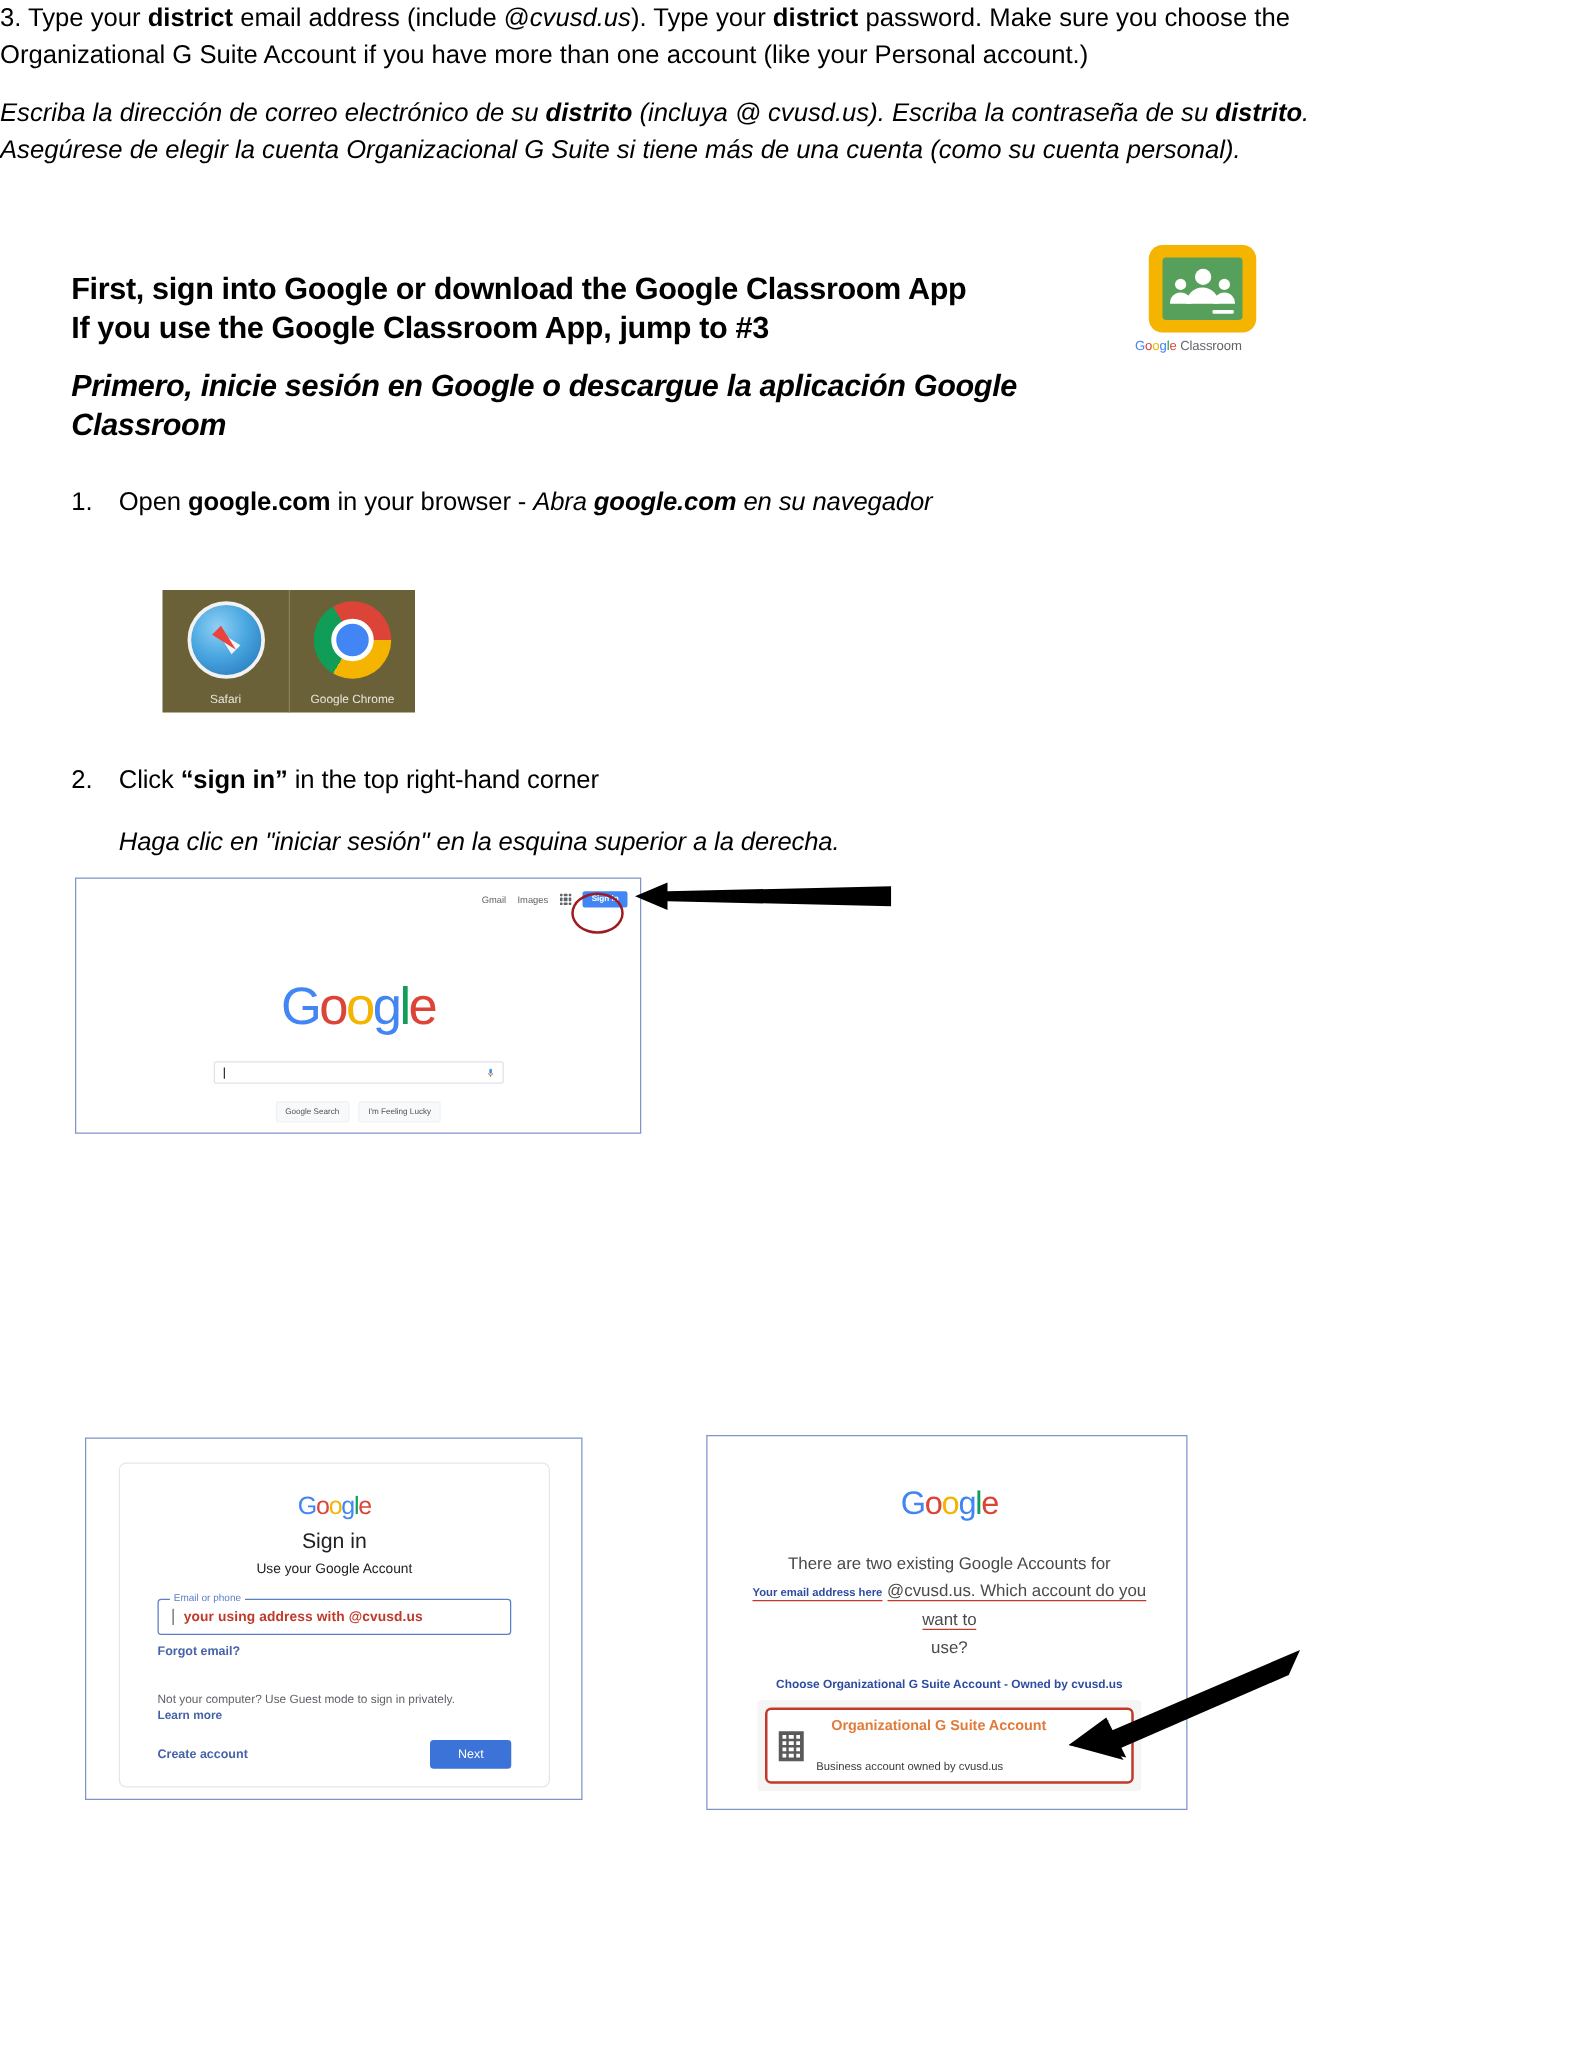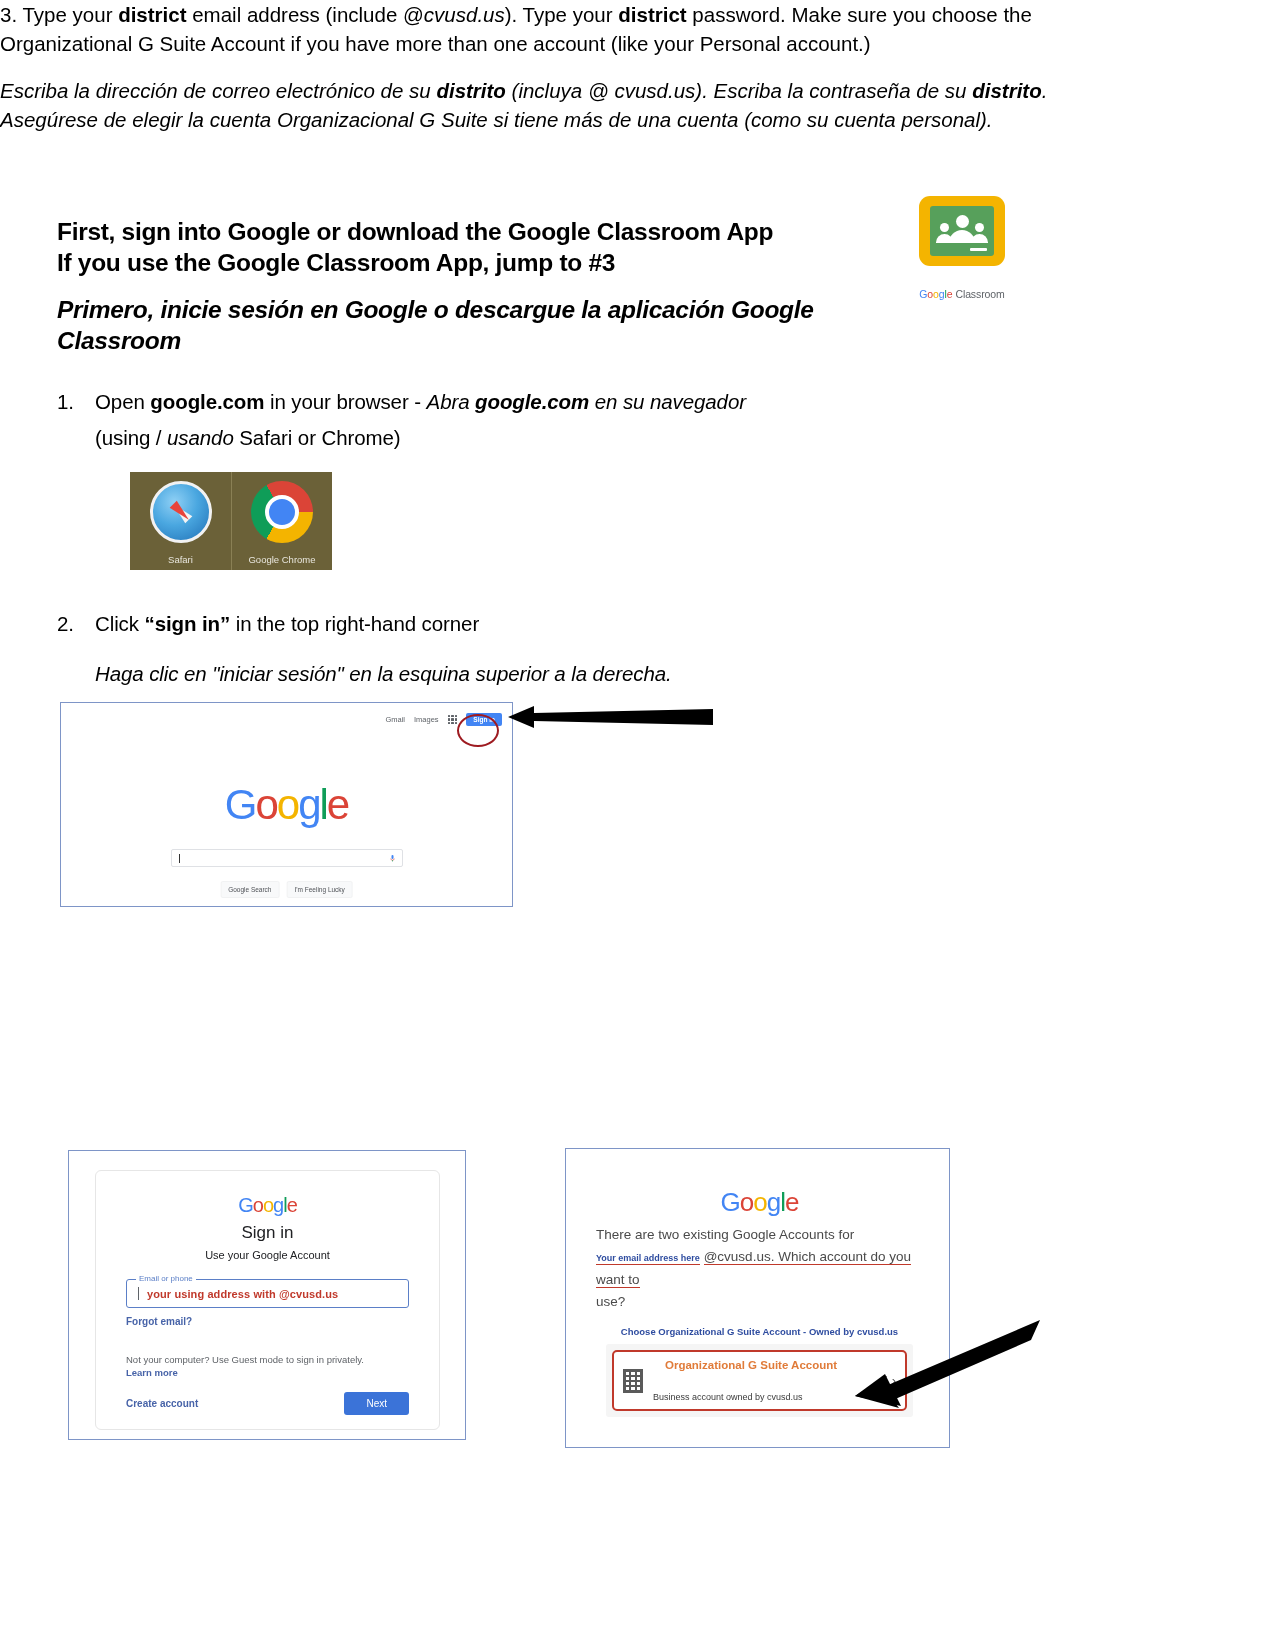--- a/index.html
+++ b/index.html
@@ -40,21 +40,21 @@
   }
   .gc-person-c { position:absolute; left:50%; top:9px; transform:translateX(-50%); }
   .gc-head { width:13px;height:13px;border-radius:50%;background:#fff;margin:0 auto; }
   .gc-body { width:26px;height:13px;border-radius:13px 13px 0 0;background:#fff;margin-top:2px; }
   .gc-side { position:absolute; top:17px; }
   .gc-side.l { left:6px; }
   .gc-side.r { right:6px; }
   .gc-head-s { width:9px;height:9px;border-radius:50%;background:#fff;margin:0 auto; }
   .gc-body-s { width:17px;height:9px;border-radius:9px 9px 0 0;background:#fff;margin-top:1.5px; }
   .gc-chalk { position:absolute; right:7px; bottom:5px; width:17px;height:3px;background:#fff;border-radius:1px; }
-  .gc-caption { text-align:center; font-size:10.5px; margin-top:22px; white-space:nowrap; letter-spacing:-0.1px;}
+  .gc-caption { font-size:10.5px; margin-top:5px; white-space:nowrap; letter-spacing:-0.1px;}
   .gc-caption .b{color:#4285F4}.gc-caption .r{color:#DB4437}.gc-caption .y{color:#F4B400}.gc-caption .g{color:#0F9D58}
   .gc-caption .gray{color:#5f6368}
 
   
   .step { position:absolute; font-size:20.5px; line-height:28px; letter-spacing:-0.1px; }
   .step .num { position:absolute; left:0; top:0; }
 
   #step1 { left:57px; top:388px; width: 900px; }
   #step1 .l1 { margin-left:38px; }
   #step1 .l2 { margin-left:38px; margin-top:8px; }
@@ -169,21 +169,21 @@
   .sc-guest { margin:26px 30px 0 30px; font-size:9.5px; color:#5f6368; line-height:14px; }
   .sc-learn { margin:0 30px; font-size:9.5px; color:#4763a8; font-weight:bold; }
   .sc-footer { position:absolute; left:30px; right:30px; bottom:14px; display:flex; align-items:center; justify-content:space-between; }
   .sc-create { font-size:10px; color:#4763a8; font-weight:bold; }
   .sc-next { background:#3b73d8; color:#fff; font-size:10px; padding:6px 22px; border-radius:3px; }
 
   
   .chooser { position:absolute; left:18px; top:14px; right:14px; bottom:0; }
   .ch-logo { text-align:center; margin-top:24px; font-size:26px; letter-spacing:-1px; }
   .ch-logo .b{color:#4285F4}.ch-logo .r{color:#DB4437}.ch-logo .y{color:#F4B400}.ch-logo .g{color:#0F9D58}
-  .ch-text { text-align:left; font-size:13.5px; color:#4a4a4a; line-height:22px; margin:6px 12px 0 12px; }
+  .ch-text { text-align:center; font-size:13.5px; color:#4a4a4a; line-height:22px; margin:22px 12px 0 12px; }
   .ch-annot { color:#2f4da0; font-size:9px; font-weight:bold; border-bottom:1.5px solid #c0392b; padding-bottom:1px; }
   .ch-underline { border-bottom:1.5px solid #c0392b; }
   .ch-choose { text-align:center; font-size:9.5px; color:#2f4da0; font-weight:bold; margin-top:13px; }
   .ch-box {
     margin:7px 22px 0 22px; background:#f5f5f5; border-radius:3px; padding:6px;
   }
   .ch-inner {
     border:2.5px solid #c0392b; border-radius:5px; background:#fff;
     display:flex; align-items:center; padding:7px 9px; gap:10px;
   }
@@ -227,21 +227,20 @@
         </div>
         <div class="gc-chalk"></div>
       </div>
     </div>
     <div class="gc-caption"><span class="b">G</span><span class="r">o</span><span class="y">o</span><span class="b">g</span><span class="g">l</span><span class="r">e</span><span class="gray"> Classroom</span></div>
   </div>
 
   <div class="step" id="step1">
     <span class="num">1.</span>
     <div class="l1"><span>Open </span><b>google.com</b><span> in your browser - </span><i>Abra </i><b><i>google.com</i></b><i> en su navegador</i></div>
-    <div class="l2"><span>(using / </span><i>usando</i><span> Safari or Chrome)</span></div>
   </div>
 
   <div class="browsers">
     <div class="browser-cell">
       <div class="browser-ico">
         <div class="safari">
             <div class="needle-w"></div>
           </div>
       </div>
       <div class="browser-lbl">Safari</div>

